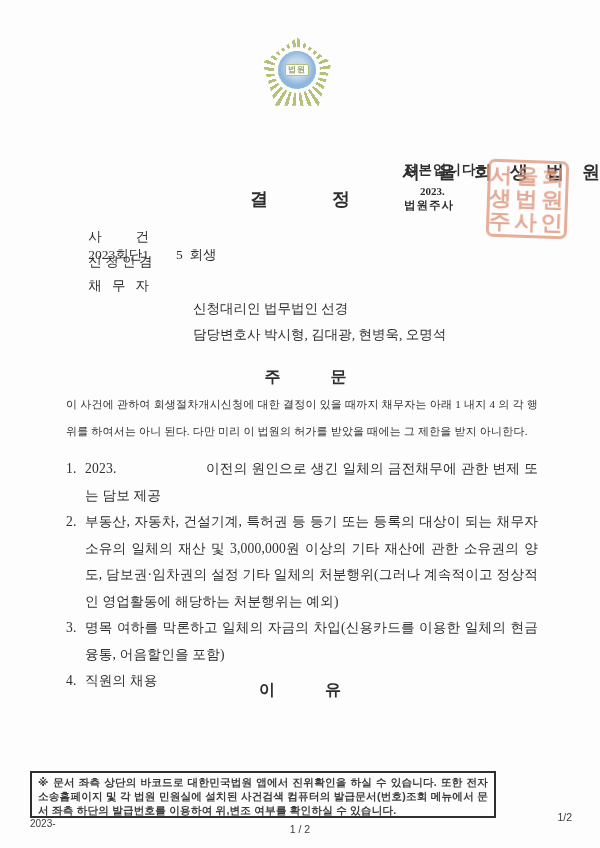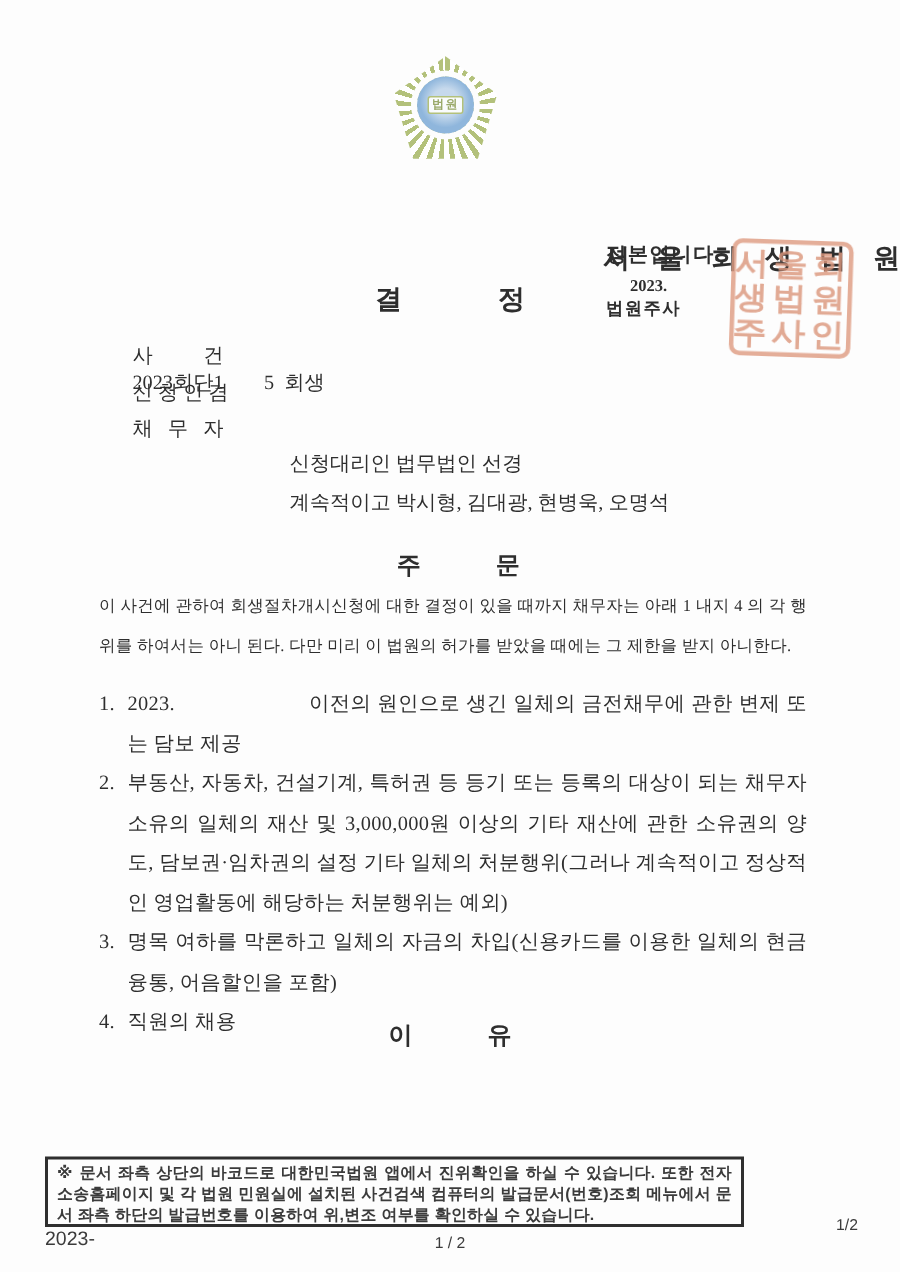--- a/index.html
+++ b/index.html
@@ -19,21 +19,21 @@
   .emblem-center {
     position:absolute; left:17px; top:15px; width:38px; height:38px; border-radius:50%;
     background:radial-gradient(circle at 50% 45%, #c6d9ec 0 32%, #8fb6dc 60%);
     box-shadow:0 0 0 4px #fdfdfd;
     display:flex; align-items:center; justify-content:center;
   }
   .emblem-label {
     background:rgba(255,255,255,0.9); color:#9aa96a; border:1px solid #b3c17b;
     font-size:8px; font-weight:bold; line-height:10px; padding:0 2px;
     letter-spacing:1px; border-radius:2px;
-    font-family:Liberation Serif, serif;
+    font-family:Liberation Mono, monospace;
   }
   
   .centered { position:absolute; left:0; right:0; text-align:center; }
   .court-name { top:160px;text-align:right; }
   .court-name span { font-size:18px; font-weight:bold; letter-spacing:18px; margin-right:-18px; }
   .decision-title { top:187px; }
   .decision-title span { font-size:18px; font-weight:bold; letter-spacing:64px; margin-right:-64px; }
   .order-heading { top:367px;padding-left:11px; }
   .reasons-heading { top:680px; }
   .order-heading span, .reasons-heading span {
@@ -69,21 +69,21 @@
   .order-item .no { position:absolute; left:0; }
   
   .footer-box {
     position:absolute; left:30px; top:771px; width:466px; height:47px;
     border:2px solid #2f2f2f; padding:2px 6px;
     font-family:"Liberation Sans","DejaVu Sans",sans-serif;
     font-size:10.6px; line-height:14px; font-weight:bold; color:#3b3b3b;
     letter-spacing:0.2px; text-align:justify;
   }
   .footer-docnum {
-    position:absolute; left:30px; top:818px; font-size:13px; color:#3b3b3b;
+    position:absolute; left:30px; top:818px; font-size:10px; color:#3b3b3b;
     font-family:"Liberation Sans",sans-serif;
   }
   .footer-page-center {
     position:absolute; left:0; right:0; top:823px; text-align:center;
     font-size:10.5px; color:#3b3b3b; font-family:"Liberation Sans",sans-serif;
   }
   .footer-page-right {
     position:absolute; right:28px; top:811px; font-size:10.5px; color:#3b3b3b;
     font-family:"Liberation Sans",sans-serif;
   }
@@ -129,21 +129,21 @@
       <span class="pvalue"></span>
     </div>
     <div class="party-row">
       <span class="plabel">채&nbsp;&nbsp;&nbsp;무&nbsp;&nbsp;&nbsp;자</span>
       <span class="pvalue"></span>
     </div>
   </div>
 
   <div class="rep">
     <div>신청대리인 법무법인 선경</div>
-    <div>계속적이고 박시형, 김대광, 현병욱, 오명석</div>
+    <div>담당변호사 박시형, 김대광, 현병욱, 오명석</div>
   </div>
 
   <div class="centered order-heading">
     <span>주문</span>
   </div>
 
   <p class="order-intro">이 사건에 관하여 회생절차개시신청에 대한 결정이 있을 때까지 채무자는 아래 1 내지 4 의 각 행위를 하여서는 아니 된다. 다만 미리 이 법원의 허가를 받았을 때에는 그 제한을 받지 아니한다.</p>
 
   <div class="order-items">
     <div class="order-item">

